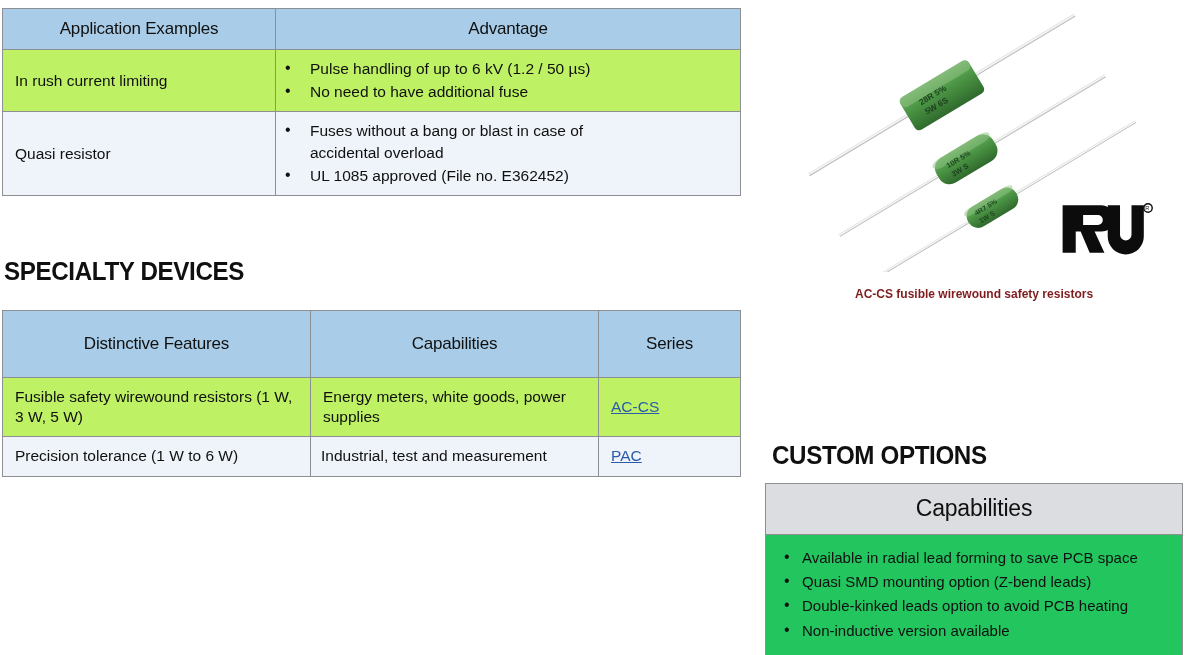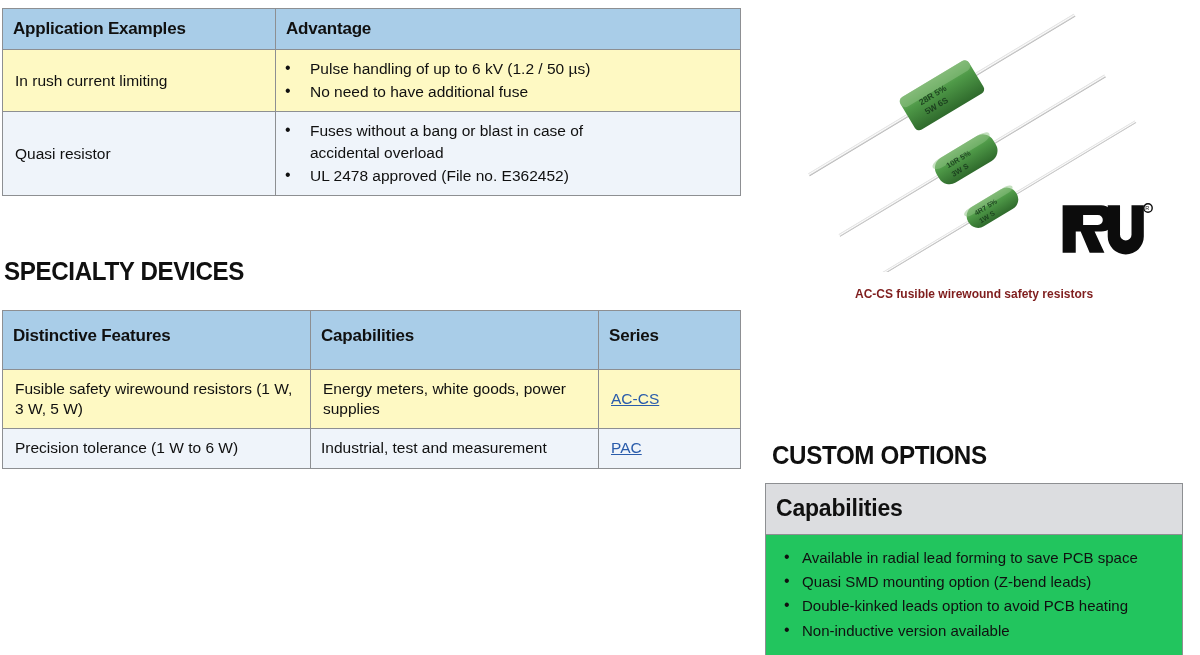--- a/index.html
+++ b/index.html
@@ -25,29 +25,29 @@
   }
   .tbl td, .tbl th {
     border: 1px solid #8d8f92;
     vertical-align: middle;
     padding: 6px 10px;
     font-size: 15.5px;
     line-height: 1.3;
   }
   .tbl th {
     background: #a9cde8;
-    text-align: left;
-    font-weight: bold;
+    text-align: center;
+    font-weight: normal;
     font-size: 17px;
     letter-spacing: -0.2px;
     padding-top: 9px;
     padding-bottom: 9px;
   }
   .rowalt { background: #eff4fa; }
-  .rowwhite { background: #fef9c3; margin-top: 44px; }
+  .rowwhite { background: #bef264; margin-top: 44px; }
 
   ul.blist {
     margin: 0;
     padding: 0;
     list-style: none;
   }
   ul.blist li {
     position: relative;
     padding-left: 28px;
     margin: 1px 0;
@@ -88,21 +88,21 @@
   
   #table-specialty {
     left: 2px;
     top: 310px;
     width: 738px;
   }
   #table-specialty td {
     padding: 9px 12px;
     font-size: 15.5px;
   }
-  #table-specialty th { font-size: 17px; padding-top: 14px; padding-bottom: 22px; }
+  #table-specialty th { font-size: 17px; padding-top: 22px; padding-bottom: 22px; }
   .series-link {
     color: #2a5cab;
     text-decoration: underline;
     font-size: 15.5px;
     cursor: pointer;
   }
 
   
   #table-capabilities {
     left: 765px;
@@ -169,21 +169,21 @@
           <li>Pulse handling of up to 6 kV (1.2 / 50 µs)</li>
           <li>No need to have additional fuse</li>
         </ul>
       </td>
     </tr>
     <tr class="rowalt">
       <td>Quasi resistor</td>
       <td class="cell-bullets">
         <ul class="blist">
           <li style="width:330px">Fuses without a bang or blast in case of accidental overload</li>
-          <li>UL 2478 approved (File no. E362452)</li>
+          <li>UL 1085 approved (File no. E362452)</li>
         </ul>
       </td>
     </tr>
   </tbody>
 </table>
 
 <div class="section-heading" id="heading-specialty">SPECIALTY DEVICES</div>
 
 <table class="tbl" id="table-specialty">
   <colgroup>

